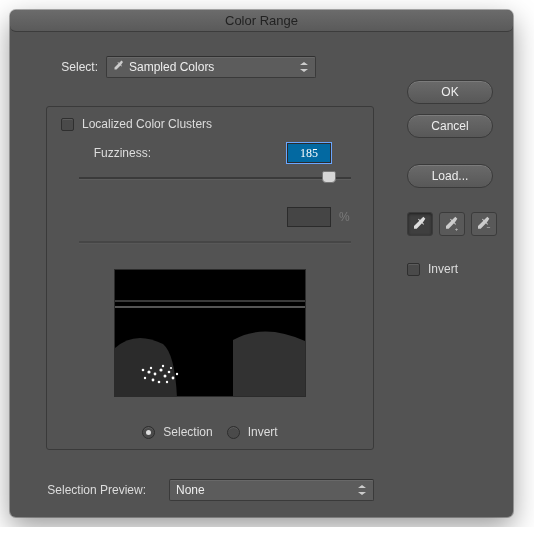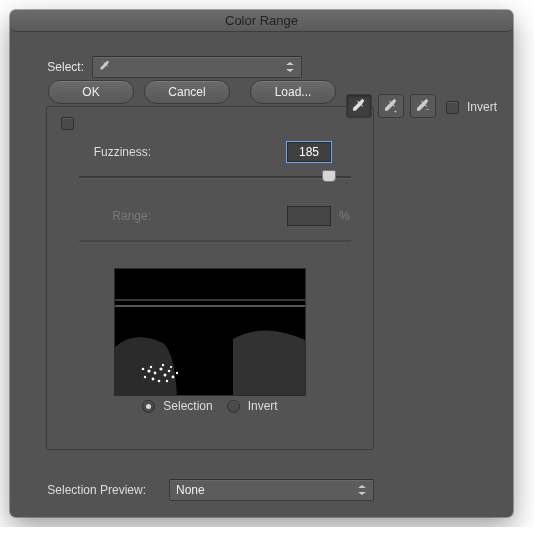--- a/index.html
+++ b/index.html
@@ -18,21 +18,21 @@
     height: 22px;
     background: linear-gradient(#6b6b6b,#5a5a5a);
     border-bottom: 1px solid #3c3c3c;
     text-align: center;
     line-height: 22px;
     font-size: 13px;
     color: #222;
     position: relative;
     border-radius: 6px;
   }
-  .content { position: absolute; top:22px; left:0; right:0; bottom:0; padding: 14px 12px; }
+  .content { position: absolute; top:22px; left:0; right:0; bottom:0; padding: 14px 26px; }
   .row { display:flex; align-items:center; gap:8px; }
   .label-r { text-align:right; }
   .select-label { width:62px; text-align:right; color:#e5e5e5; }
   .dropdown {
     background:#5c5c5c; border:1px solid #3a3a3a; border-top-color:#303030;
     height:22px; display:flex; align-items:center; padding:0 22px 0 6px;
     position:relative; border-radius:2px; color:#eee;
     box-shadow: inset 0 1px 0 rgba(255,255,255,0.08);
   }
   .dropdown .chev { position:absolute; right:6px; top:4px; }
@@ -45,39 +45,39 @@
   .checkbox {
     width:13px; height:13px; border:1px solid #2f2f2f; background:#4a4a4a;
     border-radius:2px; display:inline-block; box-shadow: inset 0 1px 0 rgba(255,255,255,0.1);
   }
   .disabled { color:#7a7a7a; }
   .disabled .checkbox { opacity:0.6; }
   .numbox {
     width:44px; height:20px; background:#454545; border:1px solid #2b2b2b;
     color:#fff; text-align:center; line-height:18px; font-size:12px;
   }
-  .numbox.sel { background:#404040; box-shadow: 0 0 0 1px #69a6ff; }
+  .numbox.sel { background:#0369a1; box-shadow: 0 0 0 1px #69a6ff; font-family: Liberation Serif, serif; }
   .slider { position:relative; height:18px; }
   .slider .track { position:absolute; left:0; right:0; top:8px; height:2px; background:#3a3a3a; box-shadow:0 1px 0 rgba(255,255,255,0.06); }
   .slider .thumb {
     position:absolute; top:2px; width:14px; height:12px; background:#d6d6d6;
     border:1px solid #777; border-radius:2px 2px 4px 4px;
   }
   .preview {
     width:192px; height:128px; background:#000; border:1px solid #2b2b2b; margin:0 auto;
     position:relative; overflow:hidden;
   }
   .radio { width:13px; height:13px; border:1px solid #2d2d2d; border-radius:50%; background:#4a4a4a; display:inline-flex; align-items:center; justify-content:center; box-shadow: inset 0 1px 0 rgba(255,255,255,0.1);}
   .radio.checked::after{ content:""; width:5px; height:5px; background:#ddd; border-radius:50%; }
   .btn {
     width:86px; height:24px; border:1px solid #3a3a3a; border-radius:12px;
     background:linear-gradient(#6a6a6a,#585858); color:#eee; text-align:center; line-height:22px;
     box-shadow: inset 0 1px 0 rgba(255,255,255,0.12);
   }
-  .btncol { position:absolute; right:16px; top:48px; display:flex; flex-direction:row; gap:10px; }
+  .btncol { position:absolute; right:16px; top:48px; display:flex; flex-direction:column; gap:10px; }
   .toolrow { display:flex; gap:6px; margin-top:14px; }
   .tool {
     width:26px; height:24px; border:1px solid #3b3b3b; border-radius:3px;
     background:#595959; display:flex; align-items:center; justify-content:center;
   }
   .tool.active { background:#3f3f3f; box-shadow: inset 0 1px 3px rgba(0,0,0,0.5); }
   .invertrow { display:flex; gap:8px; align-items:center; margin-top:16px; }
   .bottomrow { position:absolute; left:16px; bottom:16px; display:flex; align-items:center; gap:23px; }
 </style>
 </head>
@@ -91,49 +91,50 @@
   <div class="content">
 
     <div class="row" style="margin-top:10px; margin-left:0;">
       <div class="select-label">Select:</div>
       <div class="dropdown" style="width:210px;">
         <span class="eyedrop-mini">
           <svg width="12" height="12" viewBox="0 0 24 24">
               <path fill="#ccc" d="M20 4l-3-3-5 5-2-2-1 1 2 2-8 8v4h4l8-8 2 2 1-1-2-2z"></path>
             </svg>
         </span>
+        <span>Sampled Colors</span>
         <span class="chev">
           <svg width="10" height="12" viewBox="0 0 10 12">
               <path fill="#ccc" d="M1 4l4-3 4 3zM1 8l4 3 4-3z"></path>
             </svg>
         </span>
       </div>
     </div>
 
     <div class="panel">
       <div style="padding:10px 14px;">
         <div class="row" style="gap:18px;">
           <div class="row">
             <span class="checkbox"></span>
+            <span>Localized Color Clusters</span>
           </div>
         </div>
 
         <div class="row" style="margin-top:12px;">
           <div style="width:90px;" class="label-r">Fuzziness:</div>
           <div style="flex:1"></div>
           <div class="numbox sel">185</div>
           <div style="width:20px;"></div>
         </div>
         <div class="slider" style="margin:6px 8px 0 18px;">
           <div class="track"></div>
           <div class="thumb" style="left:calc(92% - 7px);"></div>
         </div>
 
         <div class="row disabled" style="margin-top:20px;">
-          <div style="width:90px;" class="label-r">Range:</div>
           <div style="flex:1"></div>
           <div class="numbox"></div>
           <div style="width:20px;">%</div>
         </div>
         <div class="slider disabled" style="margin:6px 8px 0 18px; opacity:0.5;">
           <div class="track"></div>
         </div>
 
         <div class="preview" style="margin-top:18px;">
           <svg width="192" height="128" viewBox="0 0 192 128">
@@ -155,21 +156,21 @@
               <circle cx="36" cy="98" r="1.2"></circle>
                 <circle cx="48" cy="96" r="1.2"></circle>
                 <circle cx="52" cy="112" r="1.2"></circle>
               <circle cx="62" cy="104" r="1.2"></circle>
                 <circle cx="28" cy="100" r="1.3"></circle>
                 <circle cx="56" cy="98" r="1.1"></circle>
             </g>
           </svg>
         </div>
 
-        <div class="row" style="justify-content:center; gap:14px; margin-top:3px;">
+        <div class="row" style="justify-content:center; gap:14px; margin-top:28px;">
           <div class="row">
             <span class="radio checked"></span>
             <span>Selection</span>
           </div>
           <div class="row">
             <span class="radio"></span>
             <span>Invert</span>
           </div>
         </div>
       </div>

